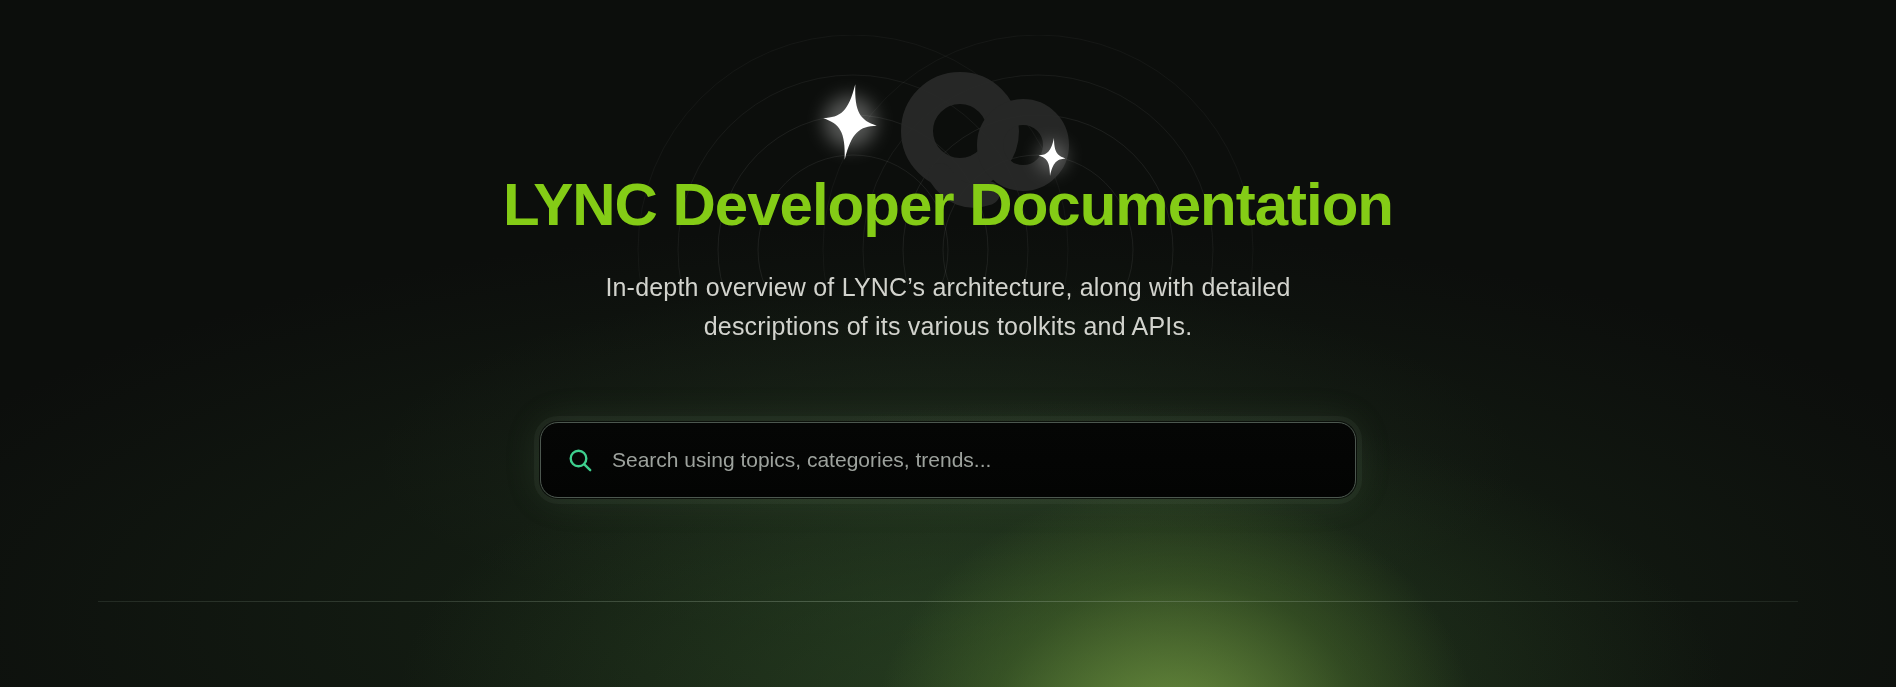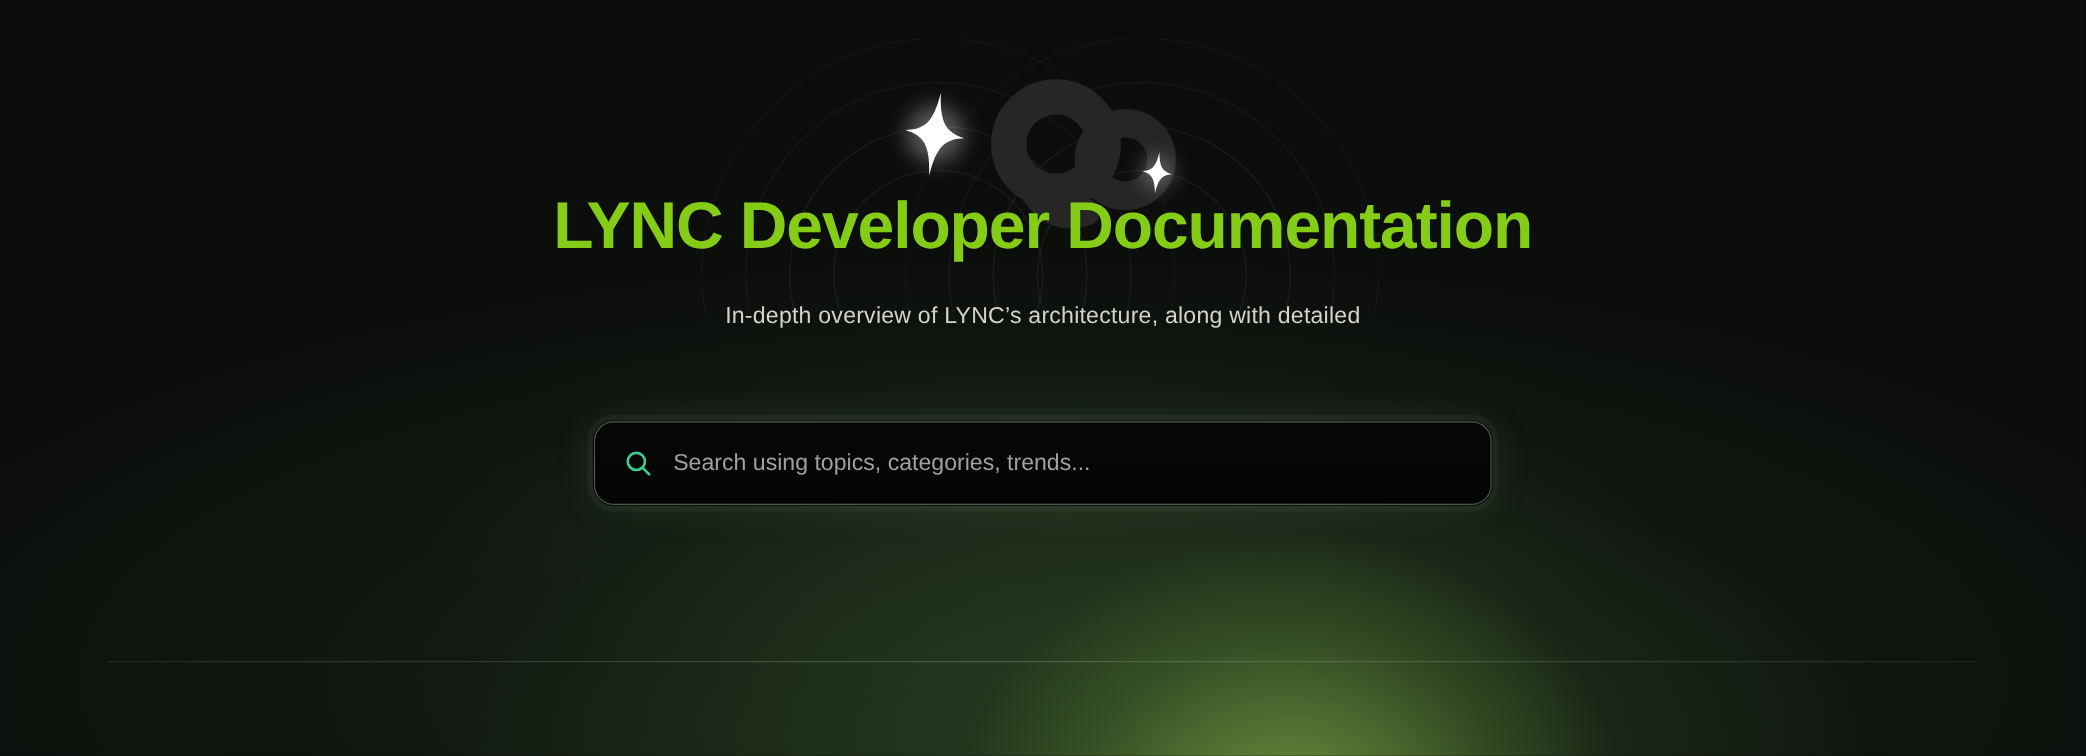--- a/index.html
+++ b/index.html
@@ -39,21 +39,21 @@
   .page-title {
     margin: 0;
     font-size: 60px;
     line-height: 66px;
     font-weight: 700;
     letter-spacing: -1px;
     color: #84cc16;
   }
   .page-subtitle {
     margin: 30px auto 0;
-    font-size: 21px;
+    font-size: 25px;
     line-height: 39px;
     font-weight: 400;
     letter-spacing: 0.2px;
     color: #d2d3cd;
   }
 
   
   .search-wrap {
     margin: 76px auto 0;
     width: 816px;
@@ -133,20 +133,21 @@
     <circle r="14" fill="#ffffff" opacity="0.30" filter="url(#soft)"></circle>
     <path fill="#ffffff" d="M 0 -19 C 1.6 -5 5 -1.6 13.5 0 C 5 1.6 1.6 5 0 19 C -1.6 5 -5 1.6 -13.5 0 C -5 -1.6 -1.6 -5 0 -19 Z"></path>
   </g>
 </svg>
 
 <div class="hero">
   <h1 class="page-title">LYNC Developer Documentation</h1>
 
   <div class="page-subtitle">
     <div>In-depth overview of LYNC’s architecture, along with detailed</div>
+    <div>descriptions of its various toolkits and APIs.</div>
   </div>
 
   <div class="search-wrap">
     <svg width="27" height="27" viewBox="0 0 27 27" fill="none" stroke="#3ecf8e" stroke-width="2.4" stroke-linecap="round">
       <circle cx="11.5" cy="11.5" r="7.8"></circle>
       <line x1="17.3" y1="17.3" x2="23.2" y2="23.2"></line>
     </svg>
     <input class="search-input" type="text" value="" placeholder="Search using topics, categories, trends..." style="">
   </div>
 </div>

